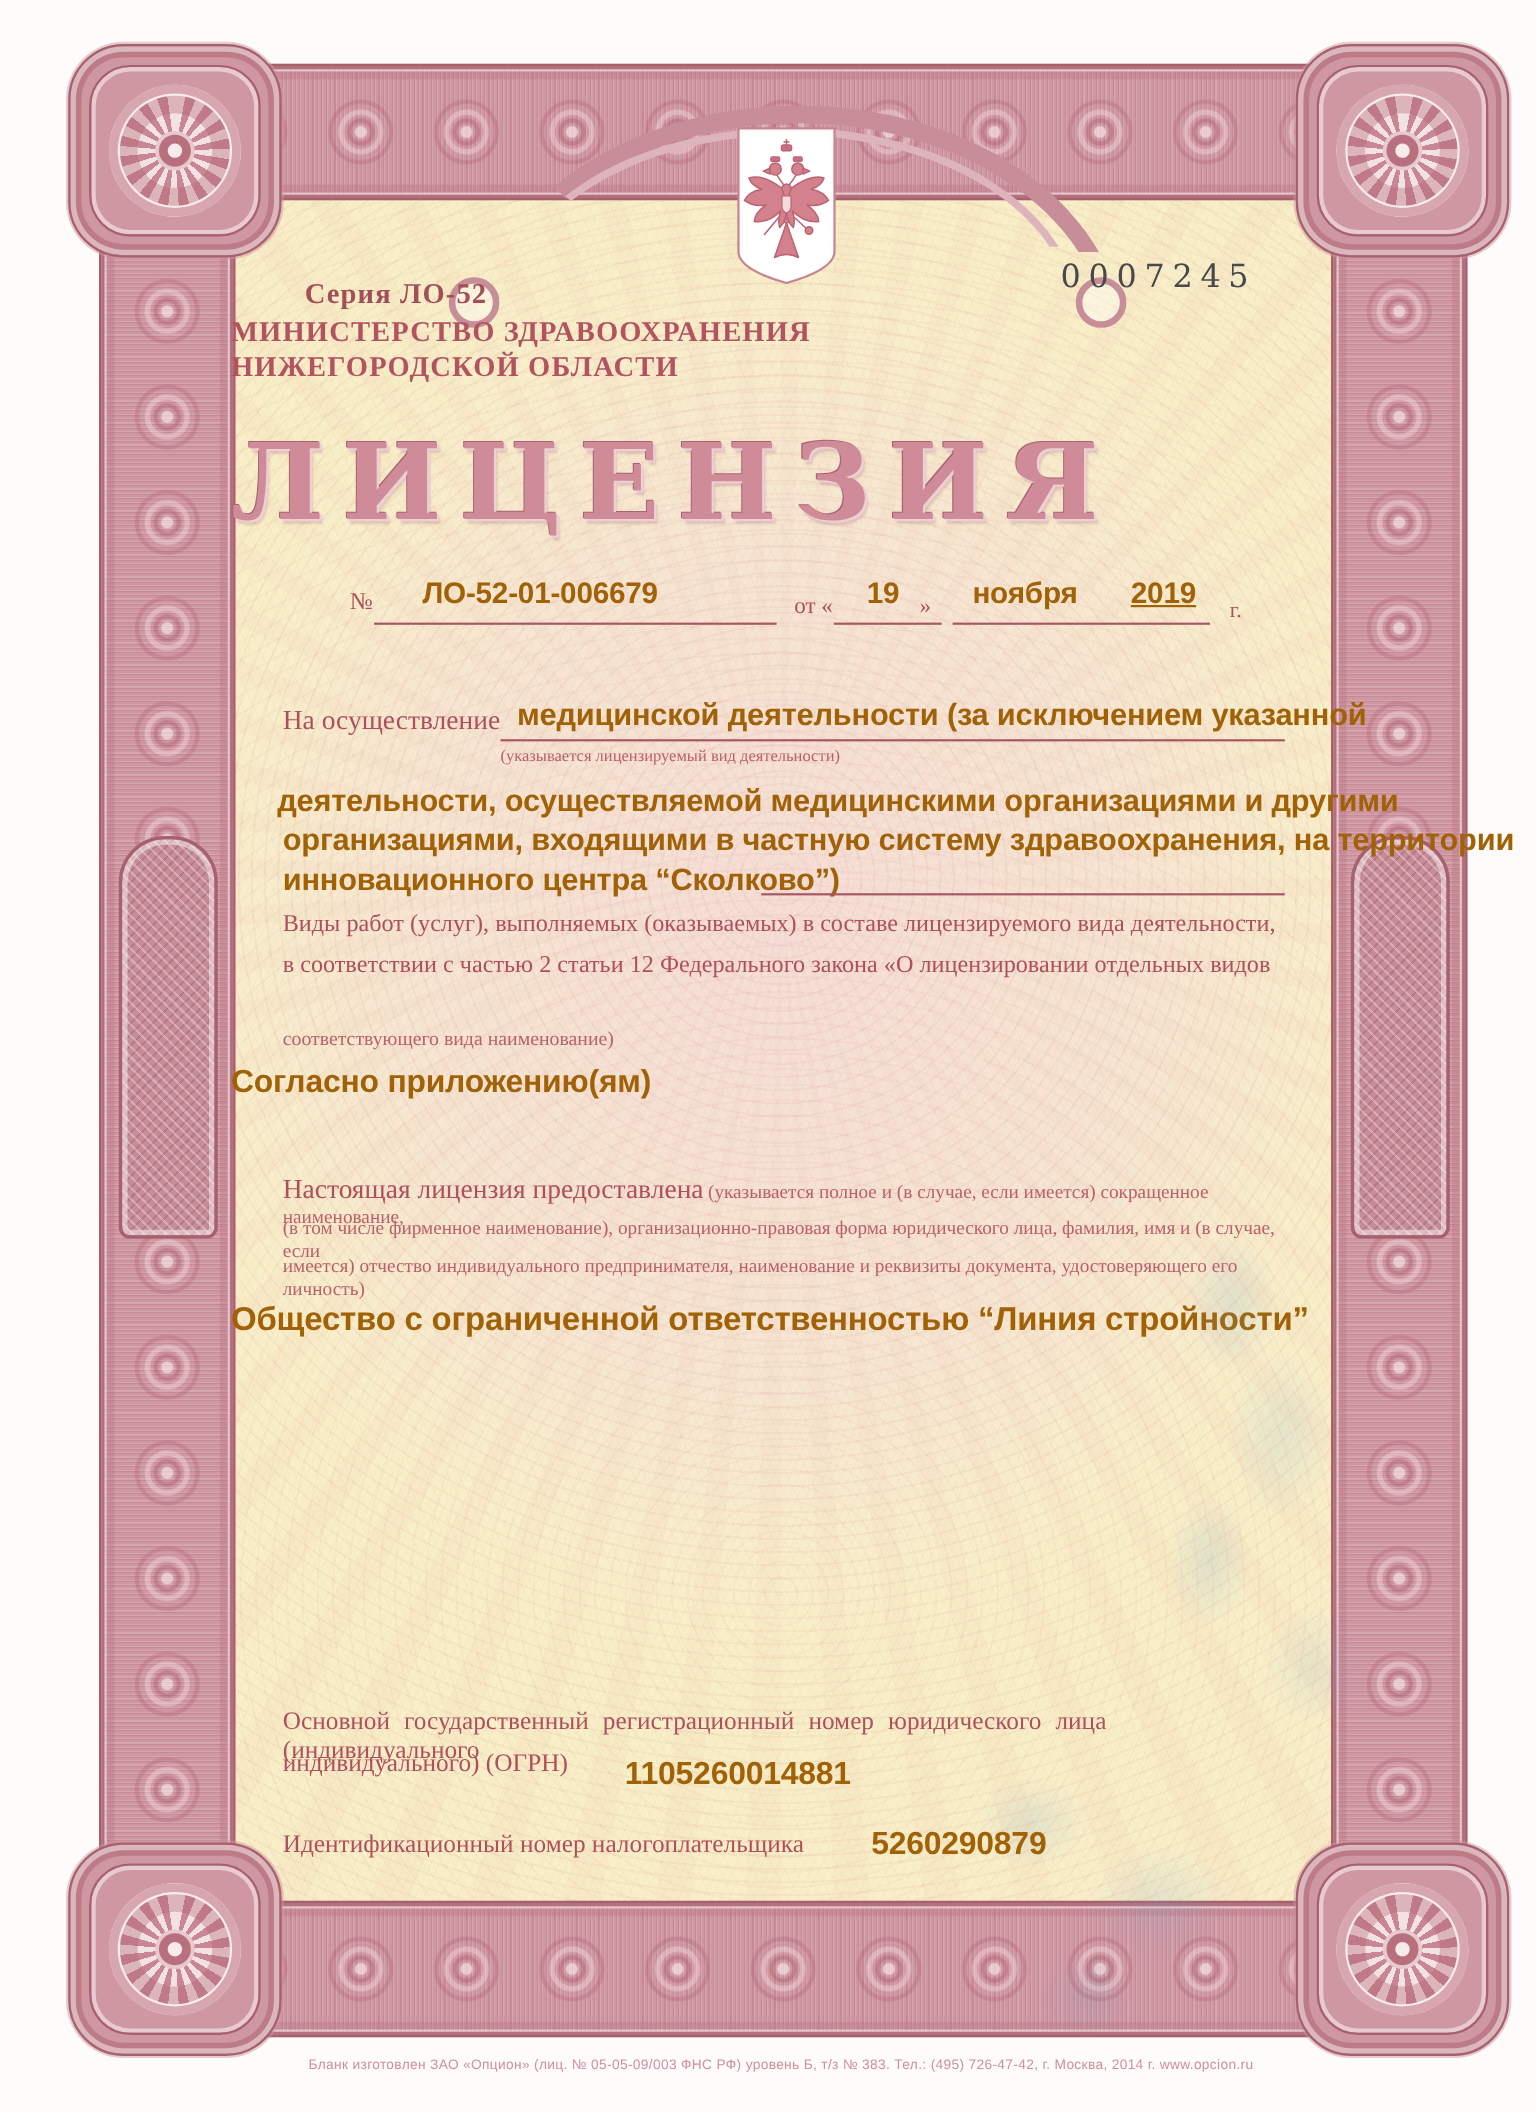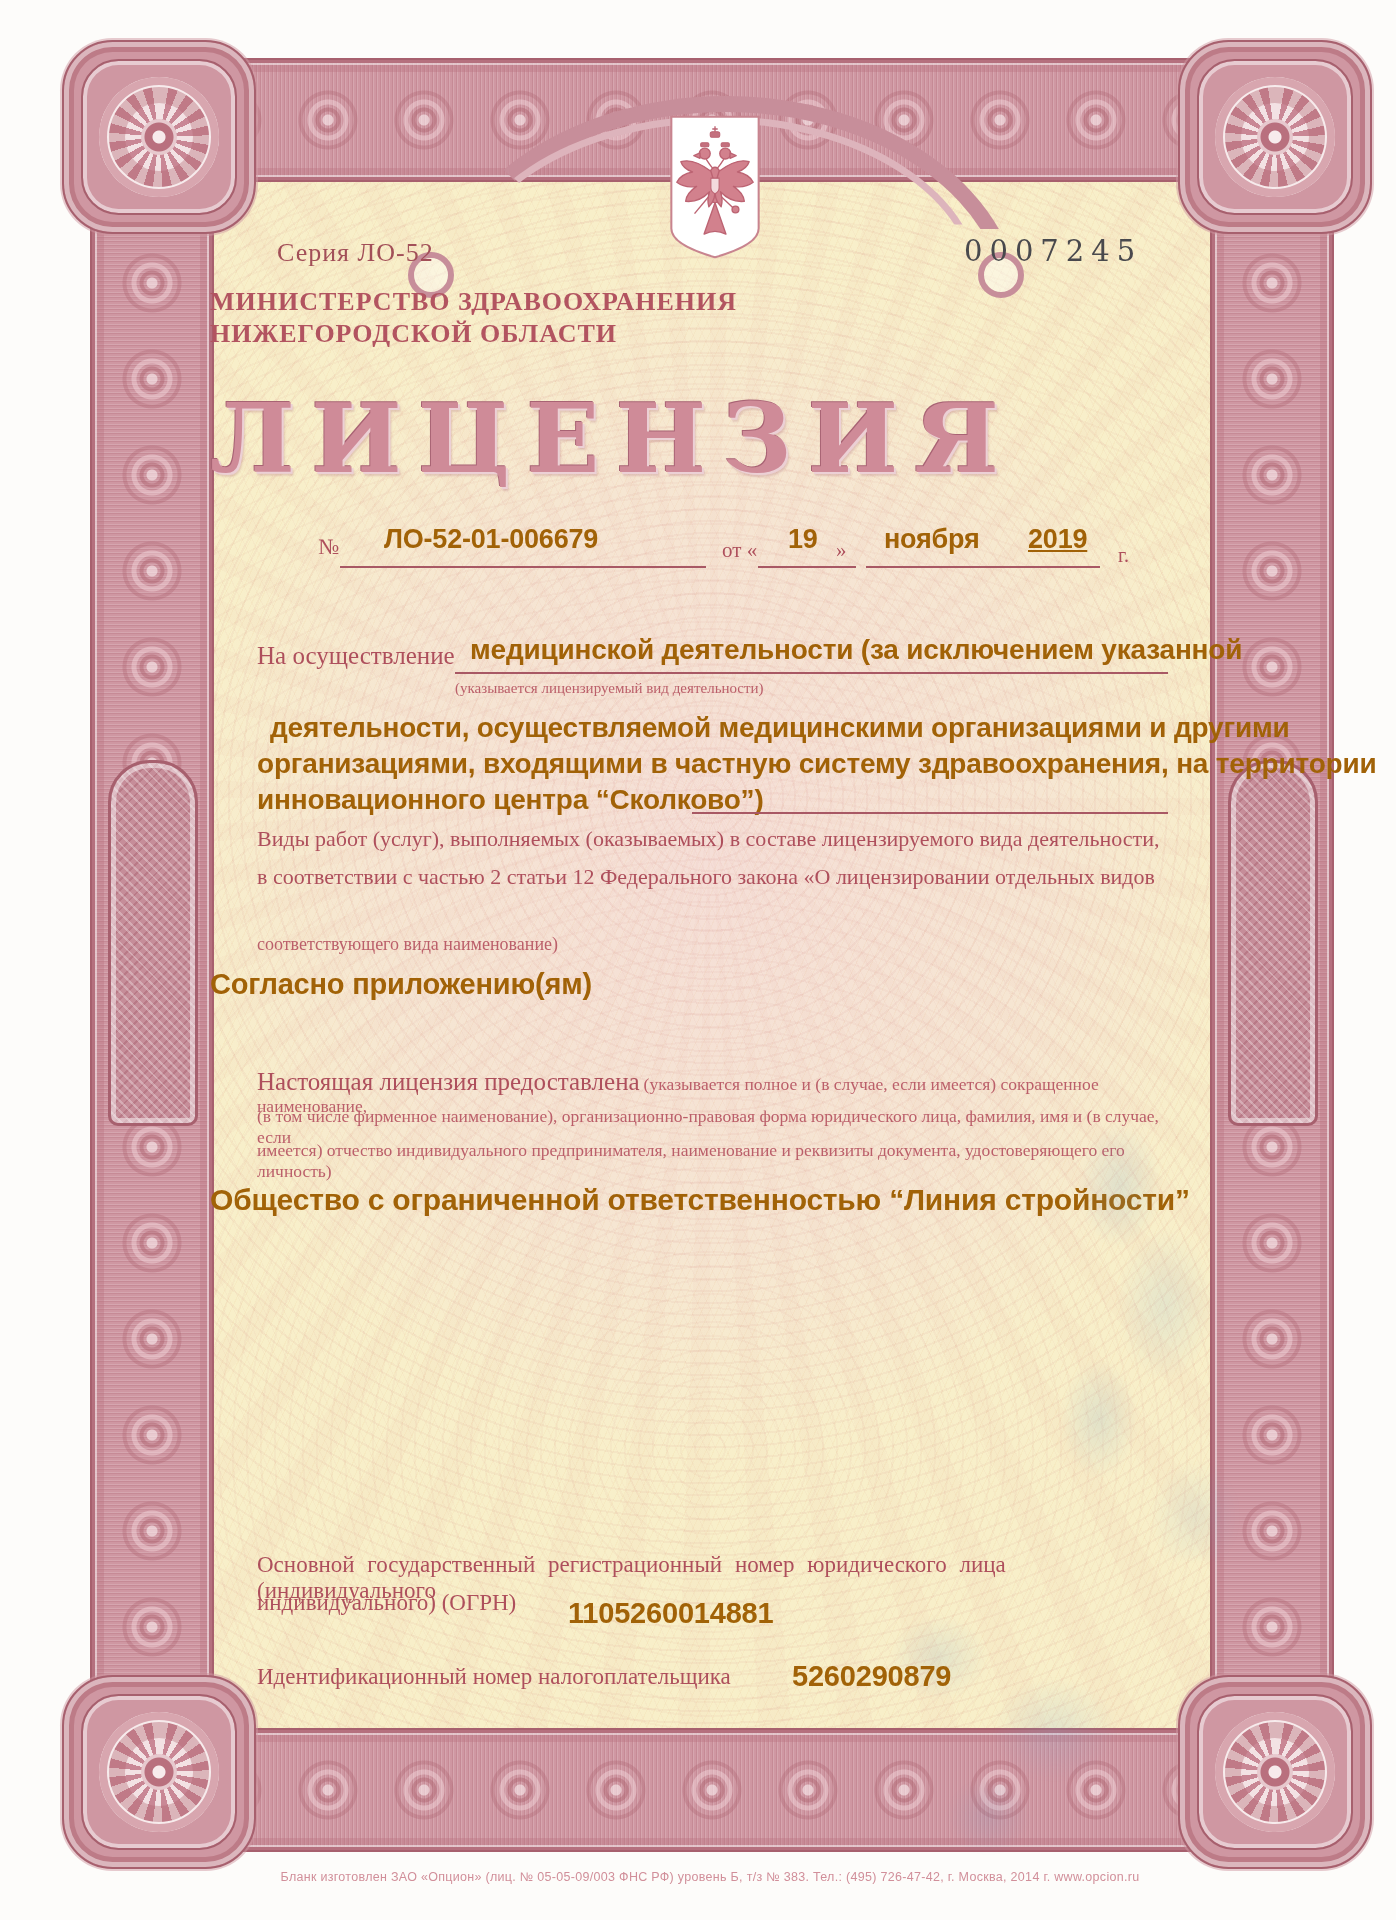--- a/index.html
+++ b/index.html
@@ -61,21 +61,21 @@
       repeating-linear-gradient(65deg, rgba(214,120,130,.05) 0 1px, rgba(214,120,130,0) 1px 9px),
       radial-gradient(ellipse 620px 700px at 50% 44%, #f5ded7 0%, #f6e6d2 55%, #f8efca 85%, #f8efc9 100%);}
 
   
   .red-serif{color:#ae4f5c;font-family:"Liberation Serif",serif;}
   .note{color:#bb5f6a;font-family:"Liberation Serif",serif;}
   .bold-val{color:#a16207;font-family:"Liberation Sans",sans-serif;font-weight:700;letter-spacing:-0.2px;}
   .uline{position:absolute;height:0;border-top:2px solid #a85864;}
   .center{text-align:left;}
 
-  .series{left:277px;top:238px;font-size:26px;color:#a24f58;letter-spacing:1px;}
+  .series{left:277px;top:252px;font-size:26px;color:#a24f58;letter-spacing:1px;font-weight:bold;}
   .formnum{left:964px;top:234px;font-size:29px;color:#49494d;font-family:"DejaVu Serif",serif;letter-spacing:7px;}
   .ministry{left:210px;width:1000px;font-size:26px;font-weight:700;color:#b25460;letter-spacing:1px;}
   .doc-title{left:210px;top:382px;width:1000px;font-family:"DejaVu Serif",serif;font-weight:700;
     font-size:96px;letter-spacing:16px;color:#cf8b98;
     text-shadow:2px 2px 0 #ecd0d5,-1px -1px 0 #a86374,3px 4px 2px rgba(168,99,116,.25);}
   .works-line{left:257px;width:915px;font-size:22px;}
   .grantee-note{left:257px;width:915px;font-size:17.5px;}
   .stain{position:absolute;filter:blur(2px);}
 
   .footer-line{left:90px;top:1870px;width:1240px;text-align:center;font-size:12.5px;color:#d18f9a;
@@ -161,21 +161,21 @@
   <div class="uline" style="left:758px;top:566px;width:98px;"></div>
   <div class="abs bold-val" style="left:884px;top:524px;font-size:27px;">ноября</div>
   <div class="abs bold-val" style="left:1028px;top:524px;font-size:27px;text-decoration:underline;">2019</div>
   <div class="uline" style="left:866px;top:566px;width:234px;"></div>
   <div class="abs red-serif" style="left:1118px;top:544px;font-size:20px;">г.</div>
 
   <div class="abs red-serif" style="left:257px;top:642px;font-size:25px;">На осуществление</div>
   <div class="abs bold-val" style="left:470px;top:634px;font-size:28px;">медицинской деятельности (за исключением указанной</div>
   <div class="uline" style="left:455px;top:672px;width:713px;"></div>
   <div class="abs note center" style="left:455px;top:680px;width:713px;font-size:15px;">(указывается лицензируемый вид деятельности)</div>
-  <div class="abs bold-val" style="left:270px;top:712px;font-size:28px;">деятельности, осуществляемой медицинскими организациями и другими</div>
+  <div class="abs bold-val" style="left:252px;top:712px;font-size:28px;">деятельности, осуществляемой медицинскими организациями и другими</div>
   <div class="abs bold-val" style="left:257px;top:748px;font-size:28px;">организациями, входящими в частную систему здравоохранения, на территории</div>
   <div class="abs bold-val" style="left:257px;top:784px;font-size:28px;">инновационного центра “Сколково”)</div>
   <div class="uline" style="left:692px;top:812px;width:476px;"></div>
 
   <div class="abs red-serif works-line" style="top:826px;">Виды работ (услуг), выполняемых (оказываемых) в составе лицензируемого вида деятельности,</div>
   <div class="abs red-serif works-line" style="top:864px;">в соответствии с частью 2 статьи 12 Федерального закона «О лицензировании отдельных видов</div>
   <div class="abs note" style="left:257px;top:934px;font-size:18px;">соответствующего вида наименование)</div>
   <div class="abs bold-val center" style="left:210px;top:968px;width:1000px;font-size:29px;">Согласно приложению(ям)</div>
 
   <div class="abs" style="left:257px;top:1068px;width:915px;">

